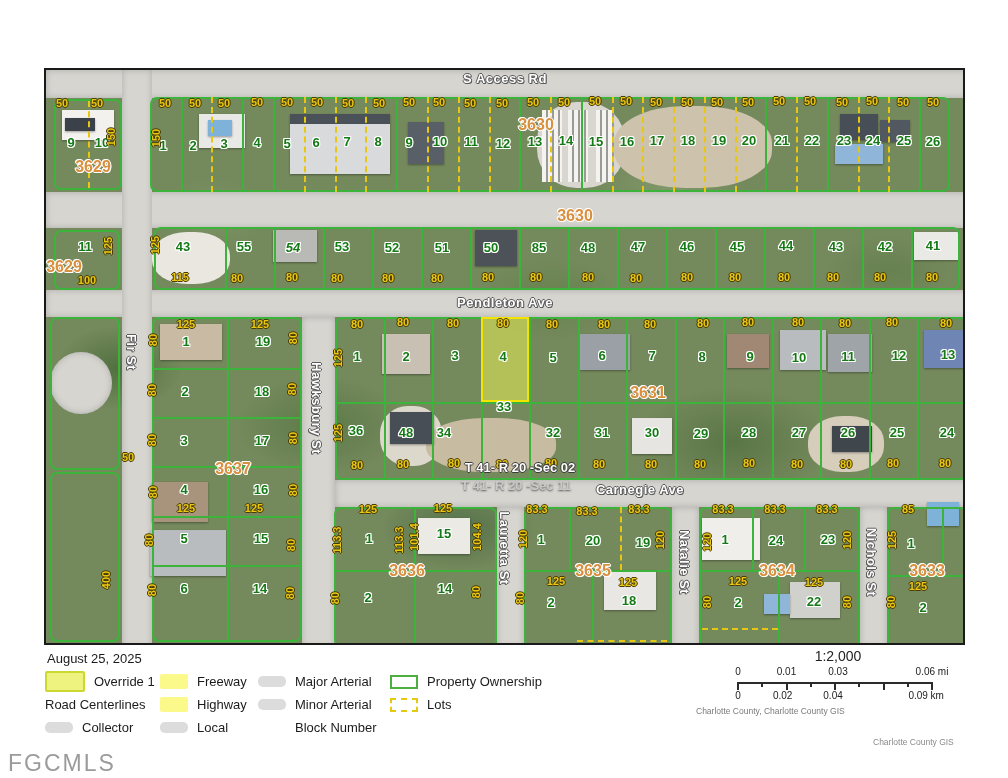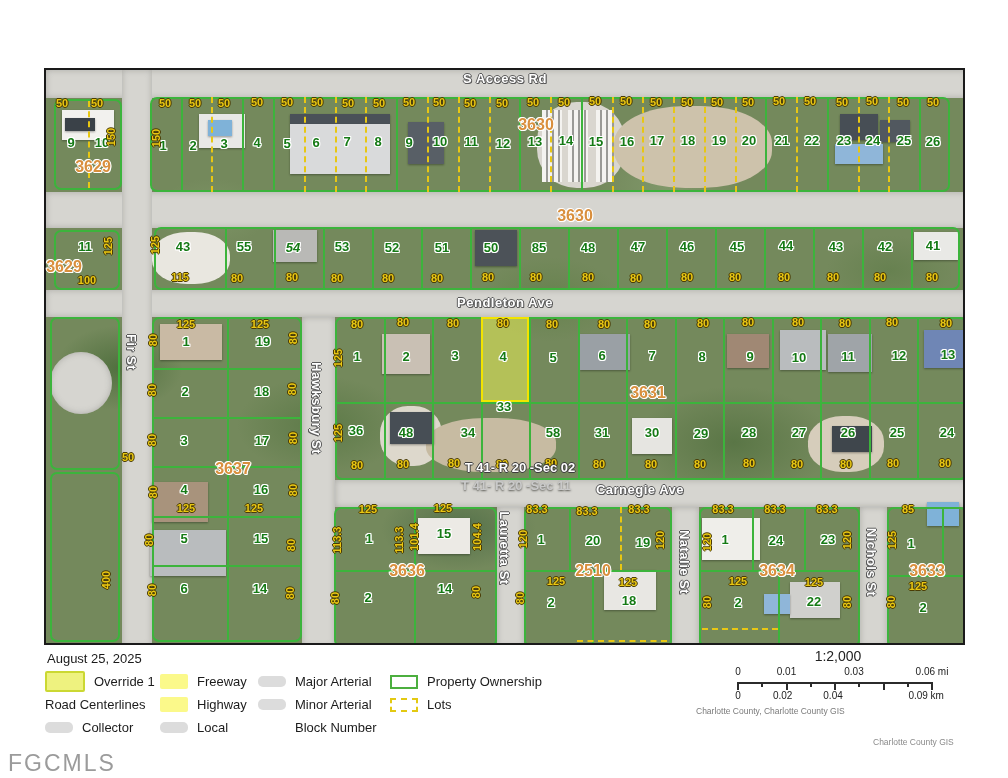--- a/index.html
+++ b/index.html
@@ -280,23 +280,23 @@
       <span class="lbl lotnum" style="left: 602px; top: 355px;">6</span>
       <span class="lbl lotnum" style="left: 652px; top: 355px;">7</span>
       <span class="lbl lotnum" style="left: 702px; top: 356px;">8</span>
       <span class="lbl lotnum" style="left: 750px; top: 356px;">9</span>
       <span class="lbl lotnum" style="left: 799px; top: 357px;">10</span>
       <span class="lbl lotnum" style="left: 848px; top: 356px;">11</span>
       <span class="lbl lotnum" style="left: 899px; top: 355px;">12</span>
       <span class="lbl lotnum" style="left: 948px; top: 354px;">13</span>
       <span class="lbl lotnum" style="left: 356px; top: 430px;">36</span>
       <span class="lbl lotnum" style="left: 406px; top: 432px;">48</span>
-      <span class="lbl lotnum" style="left: 468px; top: 432px;">34</span>
+      <span class="lbl lotnum" style="left: 444px; top: 432px;">34</span>
       <span class="lbl lotnum" style="left: 504px; top: 406px;">33</span>
-      <span class="lbl lotnum" style="left: 553px; top: 432px;">58</span>
+      <span class="lbl lotnum" style="left: 553px; top: 432px;">32</span>
       <span class="lbl lotnum" style="left: 602px; top: 432px;">31</span>
       <span class="lbl lotnum" style="left: 652px; top: 432px;">30</span>
       <span class="lbl lotnum" style="left: 701px; top: 433px;">29</span>
       <span class="lbl lotnum" style="left: 749px; top: 432px;">28</span>
       <span class="lbl lotnum" style="left: 799px; top: 432px;">27</span>
       <span class="lbl lotnum" style="left: 848px; top: 432px;">26</span>
       <span class="lbl lotnum" style="left: 897px; top: 432px;">25</span>
       <span class="lbl lotnum" style="left: 947px; top: 432px;">24</span>
       <span class="lbl lotnum" style="left: 369px; top: 538px;">1</span>
       <span class="lbl lotnum" style="left: 444px; top: 533px;">15</span>
@@ -438,21 +438,21 @@
       <span class="lbl dim v" style="left: 847px; top: 602px;">80</span>
       <span class="lbl dim v" style="left: 892px; top: 540px;">125</span>
       <span class="lbl dim v" style="left: 891px; top: 602px;">80</span>
       <span class="lbl block" style="left: 93px; top: 167px;">3629</span>
       <span class="lbl block" style="left: 64px; top: 267px;">3629</span>
       <span class="lbl block" style="left: 536px; top: 125px;">3630</span>
       <span class="lbl block" style="left: 575px; top: 216px;">3630</span>
       <span class="lbl block" style="left: 648px; top: 393px;">3631</span>
       <span class="lbl block" style="left: 233px; top: 469px;">3637</span>
       <span class="lbl block" style="left: 407px; top: 571px;">3636</span>
-      <span class="lbl block" style="left: 593px; top: 571px;">2510</span>
+      <span class="lbl block" style="left: 593px; top: 571px;">3635</span>
       <span class="lbl block" style="left: 777px; top: 571px;">3634</span>
       <span class="lbl block" style="left: 927px; top: 571px;">3633</span>
       <span class="lbl street" style="left: 505px; top: 78px;">S Access Rd</span>
       <span class="lbl street" style="left: 505px; top: 302px;">Pendleton Ave</span>
       <span class="lbl street" style="left: 640px; top: 489px;">Carnegie Ave</span>
       <span class="lbl street v90" style="left: 131px; top: 352px;">Fir St</span>
       <span class="lbl street v90" style="left: 316px; top: 408px;">Hawksbury St</span>
       <span class="lbl street v90" style="left: 504px; top: 548px;">Lauretta St</span>
       <span class="lbl street v90" style="left: 684px; top: 562px;">Natalie St</span>
       <span class="lbl street v90" style="left: 871px; top: 562px;">Nichols St</span>
@@ -523,21 +523,21 @@
         <div class="sb-tick" style="left: 23.25px; height: 5px;"></div>
         <div class="sb-tick" style="left: 47.5px; height: 8px;"></div>
         <div class="sb-tick" style="left: 71.75px; height: 5px;"></div>
         <div class="sb-tick" style="left: 96px; height: 8px;"></div>
         <div class="sb-tick" style="left: 120.25px; height: 5px;"></div>
         <div class="sb-tick" style="left: 144.5px; height: 8px;"></div>
         <div class="sb-tick" style="left: 168.75px; height: 5px;"></div>
         <div class="sb-tick" style="left: 193px; height: 8px;"></div>
         <span class="sb-lab mi" style="left: 0px;">0</span>
         <span class="sb-lab mi" style="left: 48.5px;">0.01</span>
-        <span class="sb-lab mi" style="left: 116px;">0.03</span>
+        <span class="sb-lab mi" style="left: 100px;">0.03</span>
         <span class="sb-lab mi" style="left: 194px;">0.06 mi</span>
         <span class="sb-lab km" style="left: 0px;">0</span>
         <span class="sb-lab km" style="left: 44.62px;">0.02</span>
         <span class="sb-lab km" style="left: 95.06px;">0.04</span>
         <span class="sb-lab km" style="left: 188.18px;">0.09 km</span>
       </div>
   </div>
   <div id="attr1">Charlotte County, Charlotte County GIS</div>
   <div id="attr2">Charlotte County GIS</div>
   <div id="watermark">FGCMLS</div>

